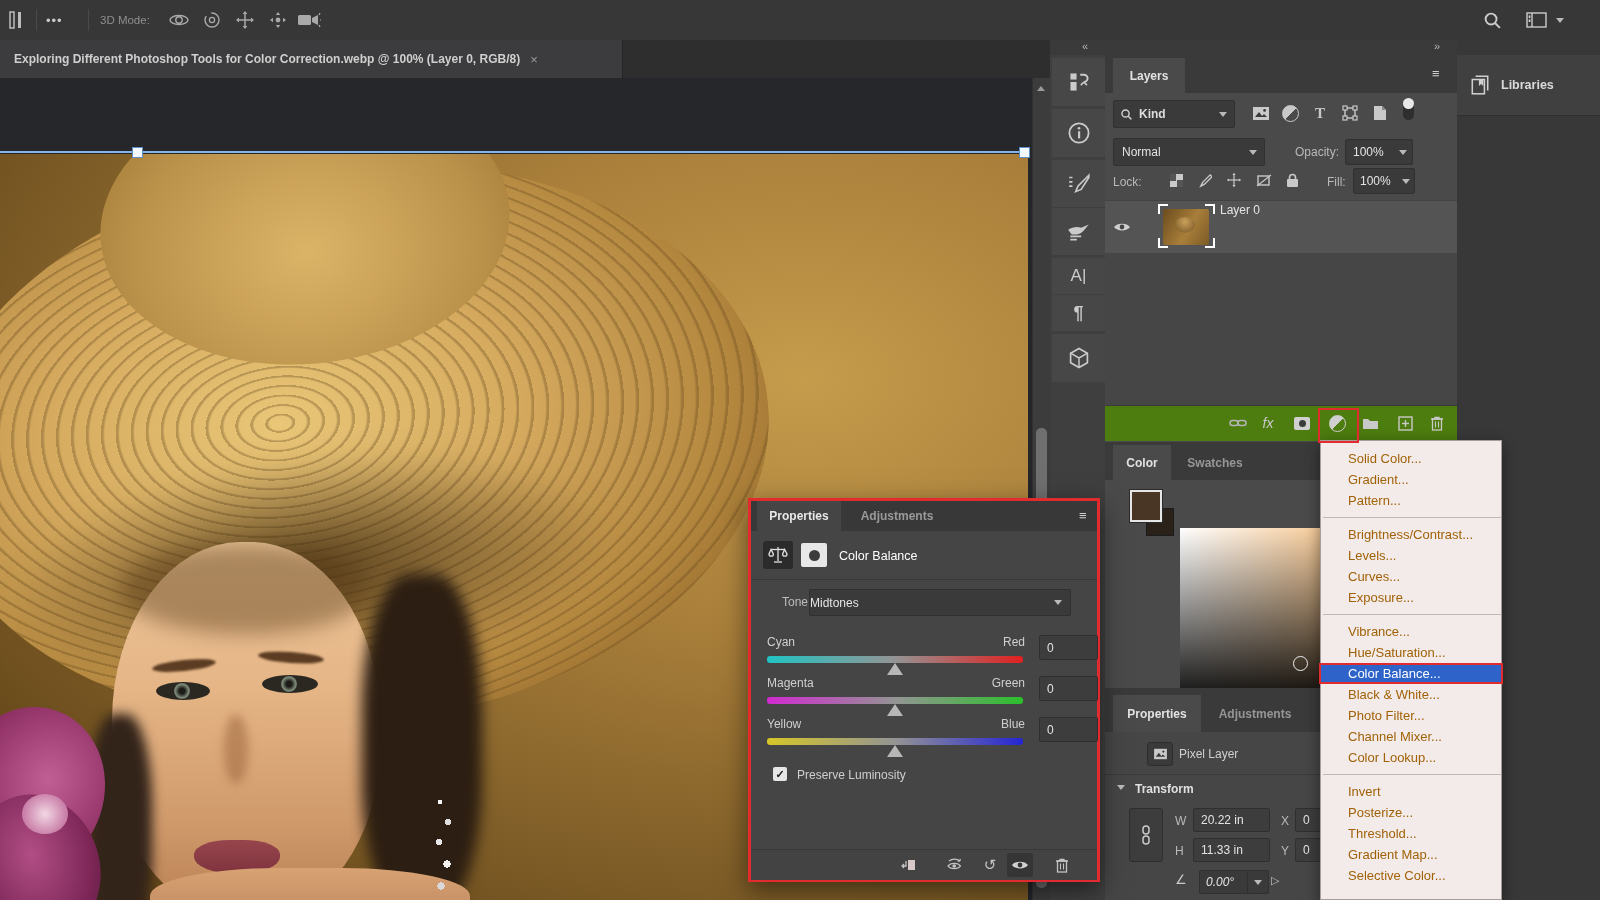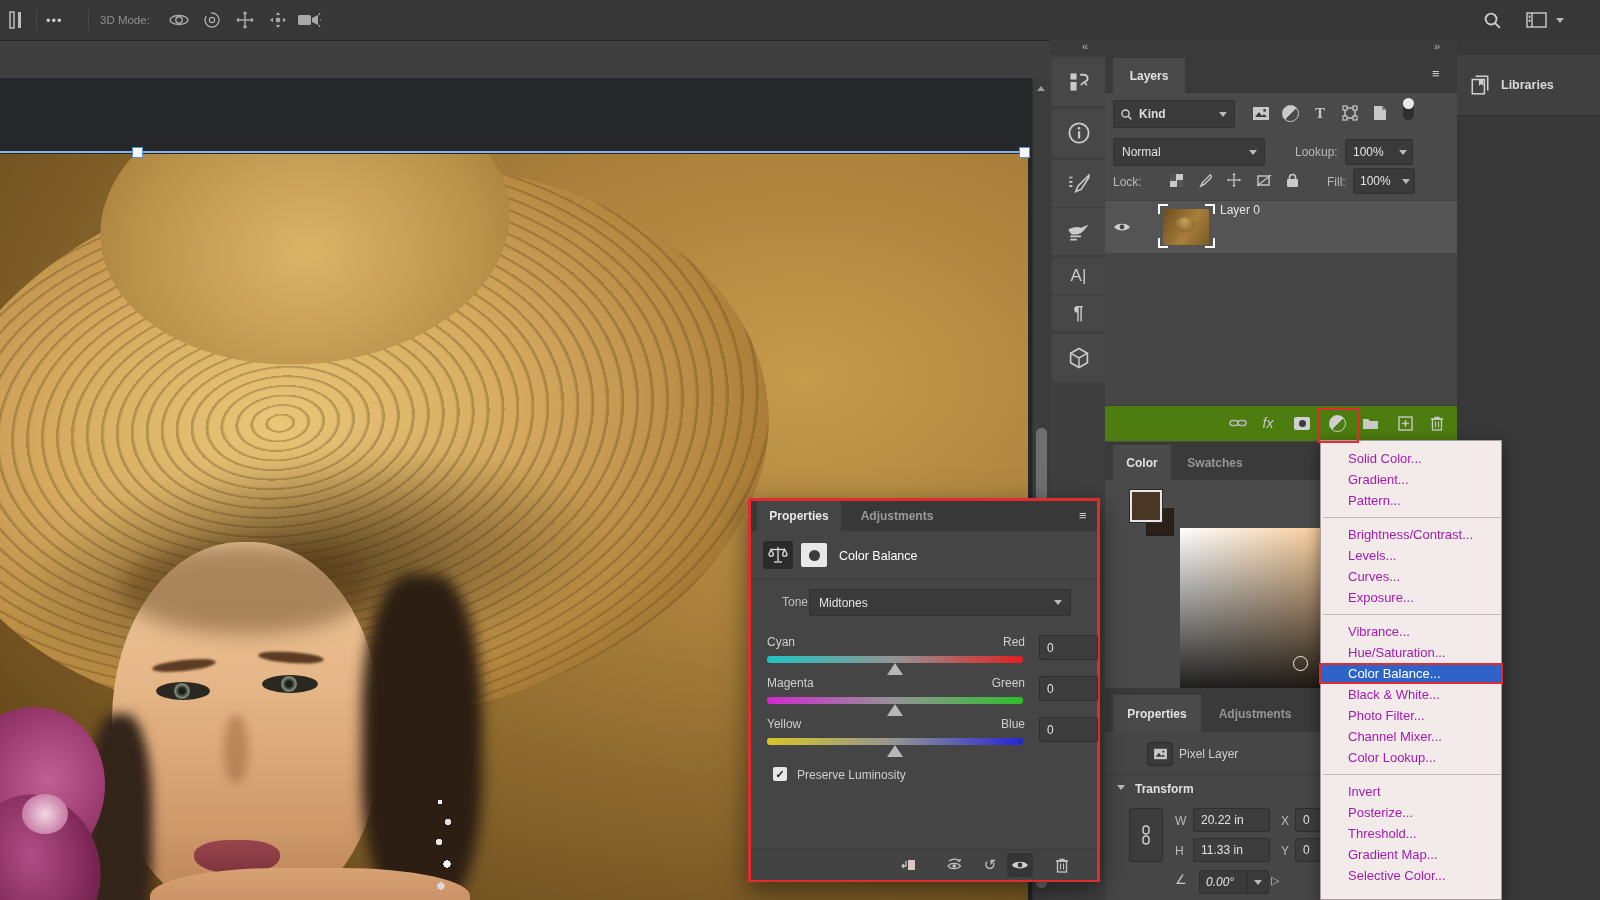--- a/index.html
+++ b/index.html
@@ -51,21 +51,21 @@
      background:radial-gradient(circle at 50% 30%,#caa05c 0%,#8d6a32 70%,transparent 75%);}
   .brk{position:absolute;width:8px;height:8px;border:2px solid #fff;}
   .redbox{position:absolute;border:2px solid #e12b2f;}
   .gradfield{position:absolute;left:75px;top:48px;width:270px;height:182px;
      background:linear-gradient(to top,#000 0%,rgba(0,0,0,0) 100%),linear-gradient(to right,#ffffff 0%,#f09d3e 100%);}
   .picker{position:absolute;width:13px;height:13px;border:1.5px solid #efefef;border-radius:50%;}
   .field{position:absolute;background:#3d3d3d;border:1px solid #2f2f2f;border-radius:2px;color:#e3e3e3;display:flex;align-items:center;padding-left:7px;}
   
   .adjmenu{left:1320px;top:440px;width:182px;height:460px;background:#f3ebea;border:1px solid #a99c9c;
      box-shadow:0 4px 14px rgba(0,0,0,.45);padding-top:7px;box-sizing:border-box;z-index:40;}
-  .mi{position:relative;height:21px;line-height:21px;padding-left:27px;font-size:13px;color:#a21caf;white-space:nowrap;}
+  .mi{position:relative;height:21px;line-height:21px;padding-left:27px;font-size:13px;color:#a16207;white-space:nowrap;}
   .mi.hl{background:#2e63c9;color:#ffffff;border-top:2px solid #e12b2f;border-bottom:2px solid #e12b2f;height:17px;line-height:17px;box-shadow:-2px 0 0 #e12b2f,2px 0 0 #e12b2f;}
   .msep{height:1px;background:#c6b7b7;margin:6px 0 6px 2px;}
   
   .rightdock{left:1457px;top:40px;width:143px;height:860px;background:#383838;}
   .librow{position:absolute;left:0;top:15px;width:143px;height:60px;background:#404040;border-bottom:1px solid #2f2f2f;display:flex;align-items:center;}
   
   .floatpanel{left:748px;top:498px;width:352px;height:384px;background:#454545;border:3px solid #e12b2f;
      box-sizing:border-box;box-shadow:0 8px 24px rgba(0,0,0,.5);z-index:30;}
   .fp-head{position:absolute;left:0;top:0;width:346px;height:30px;background:#383838;}
   .ftab{position:absolute;top:0;height:30px;display:flex;align-items:center;justify-content:center;font-weight:700;}
@@ -137,20 +137,26 @@
           <line x1="6" y1="1" x2="6" y2="15" stroke="#cccccc" stroke-width="1.4"></line>
           <rect x="2.7" y="3.4" width="1.7" height="2.6" fill="#cccccc"></rect>
           <rect x="2.7" y="7.4" width="1.7" height="2.6" fill="#cccccc"></rect>
         </svg>
     </div>
     <div class="abs" style="left:1556px;top:18px">
         <div class="chev"></div>
       </div>
   </div>
 
+  <div class="abs docbar">
+    <div class="doctab">
+      <span class="t">Exploring Different Photoshop Tools for Color Correction.webp @ 100% (Layer 0, RGB/8)</span>
+      <span class="x">×</span>
+    </div>
+  </div>
   <div class="abs ministrip">
     <span style="left:32px">«</span>
     <span style="left:384px">»</span>
     <span style="left:412px">»</span>
     <span style="left:532px">«</span>
   </div>
 
   <div class="abs canvas">
     <div class="photo">
 
@@ -283,21 +289,21 @@
     <div class="icon16" style="left:292px;top:44px;">
       <div style="width:11px;height:20px;border-radius:6px;background:#2e2e2e;position:relative;">
         <div style="position:absolute;left:0px;top:-2px;width:11px;height:11px;border-radius:50%;background:#e8e8e8;"></div>
       </div>
     </div>
 
     <div class="select" style="left:8px;top:83px;width:150px;height:26px;">
       <span style="margin-left:8px;" class="val">Normal</span>
       <div class="chev" style="margin-left:auto;margin-right:7px;"></div>
     </div>
-    <div class="lbl" style="left:190px;top:90px;">Lookup:</div>
+    <div class="lbl" style="left:190px;top:90px;">Opacity:</div>
     <div class="select" style="left:240px;top:84px;width:66px;height:24px;">
       <span style="margin-left:7px;" class="val">100%</span>
       <div class="chev" style="margin-left:auto;margin-right:5px;"></div>
     </div>
 
     <div class="lbl" style="left:8px;top:120px;">Lock:</div>
     <div class="icon16" style="left:60px;top:114px;">
       <div style="width:13px;height:13px;background:conic-gradient(#c9c9c9 0 25%,#555 0 50%,#c9c9c9 0 75%,#555 0);"></div>
     </div>
     <div class="icon16" style="left:88px;top:114px;">
@@ -499,21 +505,21 @@
         </svg>
     </div>
     <div class="abs" style="left:50px;top:42px;width:26px;height:24px;background:#e8e8e8;border-radius:2px;display:flex;align-items:center;justify-content:center;">
       <div style="width:11px;height:11px;border-radius:50%;background:#3c3c3c;"></div>
     </div>
     <div class="abs" style="left:88px;top:48px;color:#ffffff;font-size:12.5px;">Color Balance</div>
     <div class="abs" style="left:0;top:78px;width:346px;height:1px;background:#383838;"></div>
 
     <div class="abs" style="left:12px;top:94px;color:#bdbdbd;margin-left:19px;">Tone:</div>
     <div class="select" style="left:58px;top:88px;width:260px;height:25px;">
-      <span style="margin-left:9px;" class="val">Midtones</span>
+      <span style="" class="val">Midtones</span>
       <div class="chev" style="margin-left:auto;margin-right:8px;"></div>
     </div>
 
     <div class="slbl" style="left:16px;top:134px;">Cyan</div>
     <div class="slbl" style="right:72px;top:134px;">Red</div>
     <div class="track" style="top:155px;background:linear-gradient(90deg,#21c3c3,#949494 50%,#e02020);"></div>
     <div class="thumbtri" style="left:136px;top:162px;"></div>
     <div class="field" style="left:288px;top:134px;width:50px;height:23px;">
         <span>0</span>
       </div>

